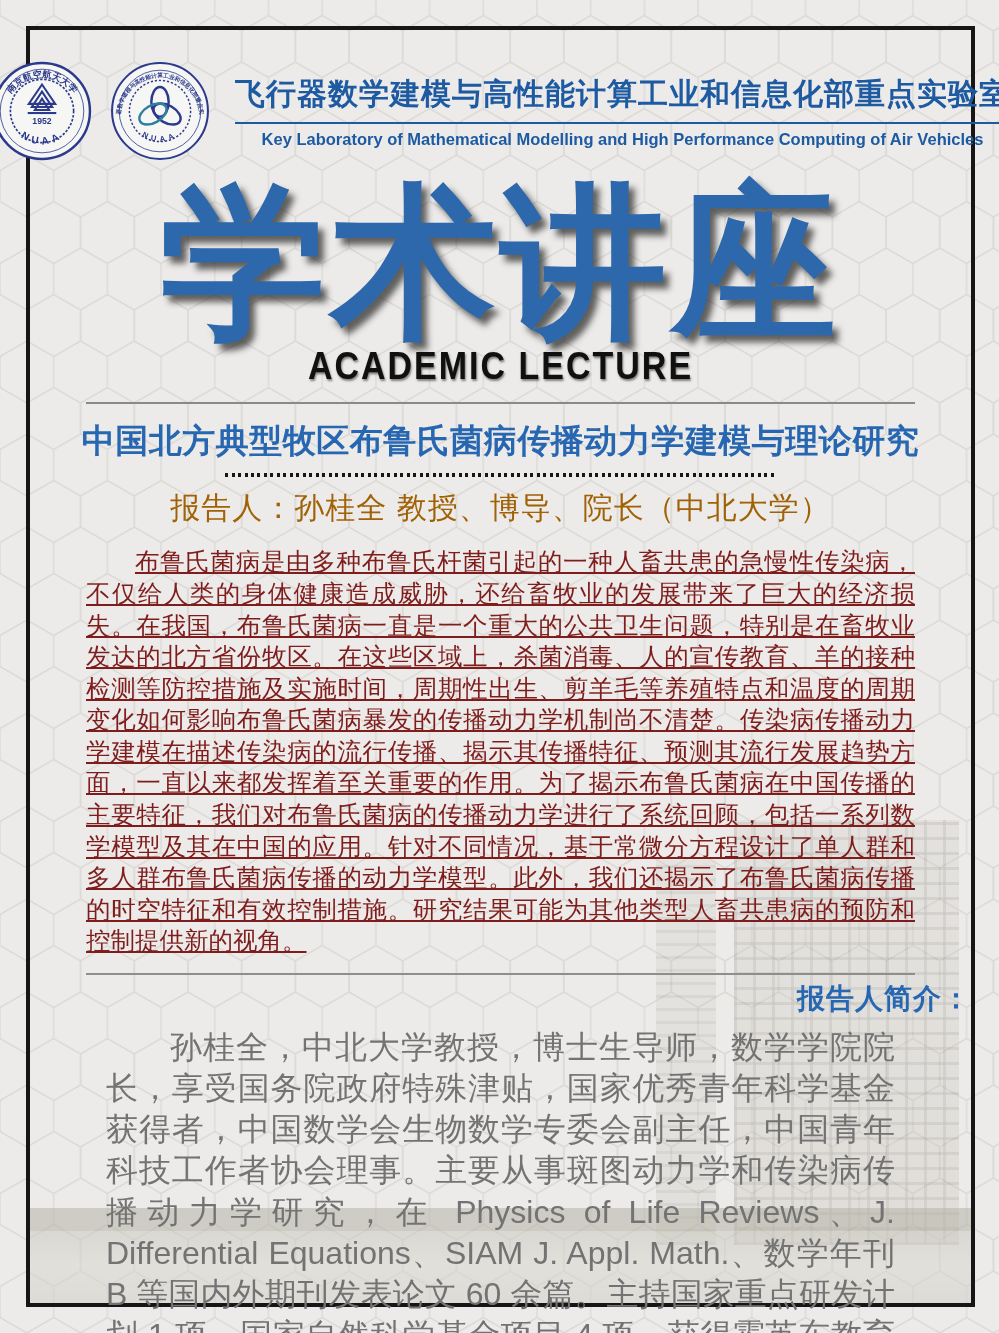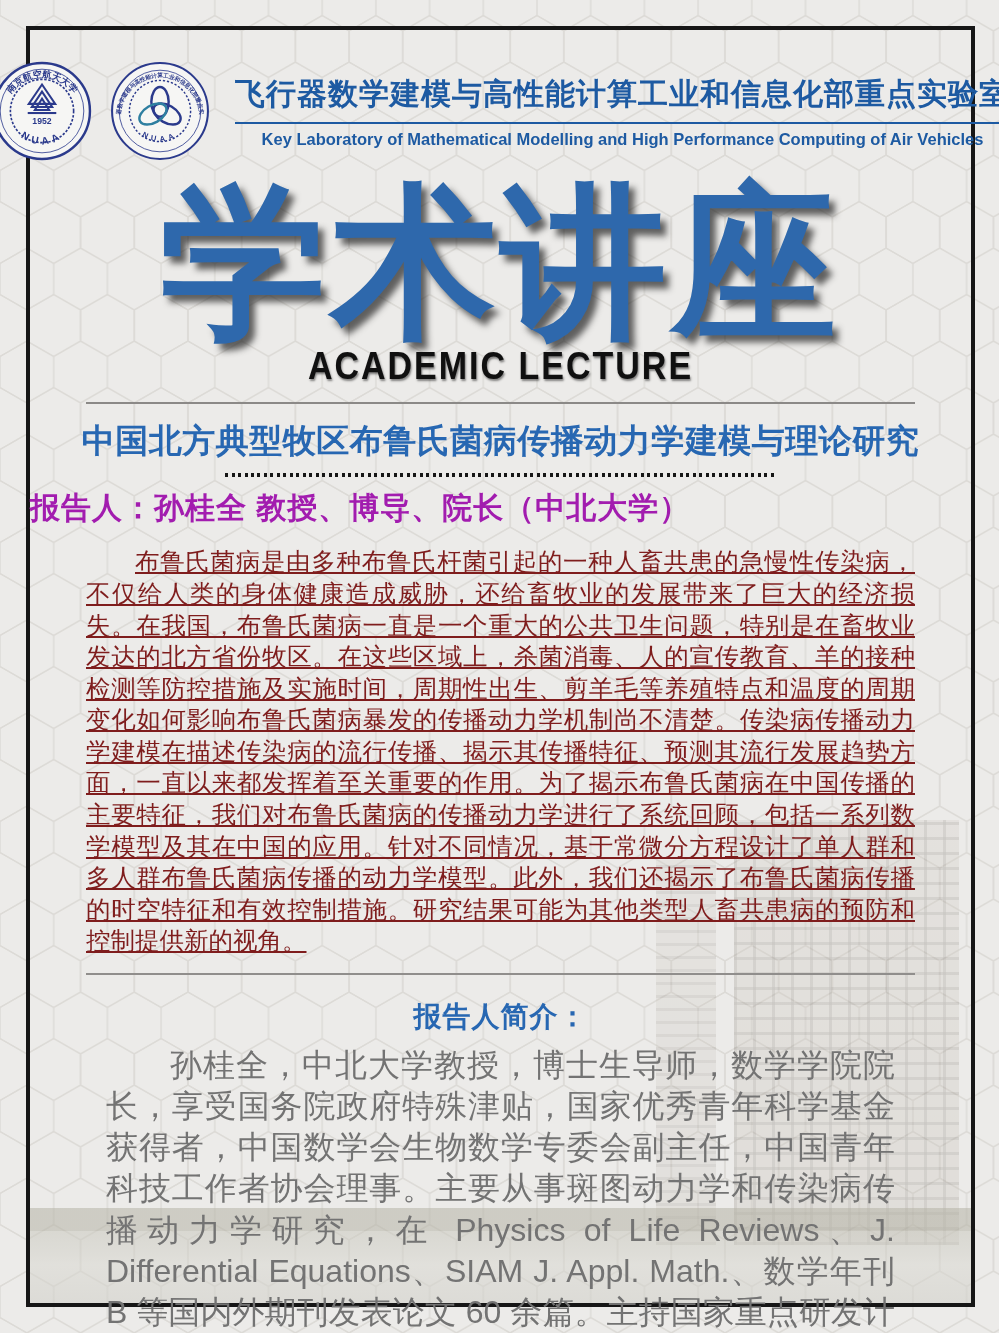--- a/index.html
+++ b/index.html
@@ -56,28 +56,28 @@
   .divider.thin{height:1.5px;background:#908e8c;}
   .lecture-title{
     text-align:center;color:#2767b2;font-size:33px;font-weight:bold;
     margin-top:15px;letter-spacing:0.5px;white-space:nowrap;
   }
   .dotted{
     width:552px;margin:9px auto 0;height:4px;
     background:repeating-linear-gradient(90deg,#161616 0 3px,transparent 3px 6.5px);
   }
   .speaker{
-    text-align:left;color:#a21caf;font-size:30px;font-weight:bold;
+    text-align:center;color:#a16207;font-size:30px;font-weight:normal;
     margin-top:11px;letter-spacing:1px;
   }
   .abstract{
     margin:17px 56px 0;font-size:24.5px;line-height:1.29;color:#7f1d1d;
     text-align:justify;text-indent:2em;text-decoration:underline;
   }
-  .bio-heading{text-align:center;color:#2767b2;font-size:28px;font-weight:bold;margin-top:23px;letter-spacing:1px;}
+  .bio-heading{text-align:right;color:#2767b2;font-size:28px;font-weight:bold;margin-top:5px;letter-spacing:1px;}
   .bio{
     margin:9px 76px 0;font-size:32px;line-height:1.29;color:#737373;
     text-align:justify;text-indent:2em;
   }
 </style>
 </head>
 <body>
 
 <svg class="hex-bg" width="999" height="1333">
   <defs>

